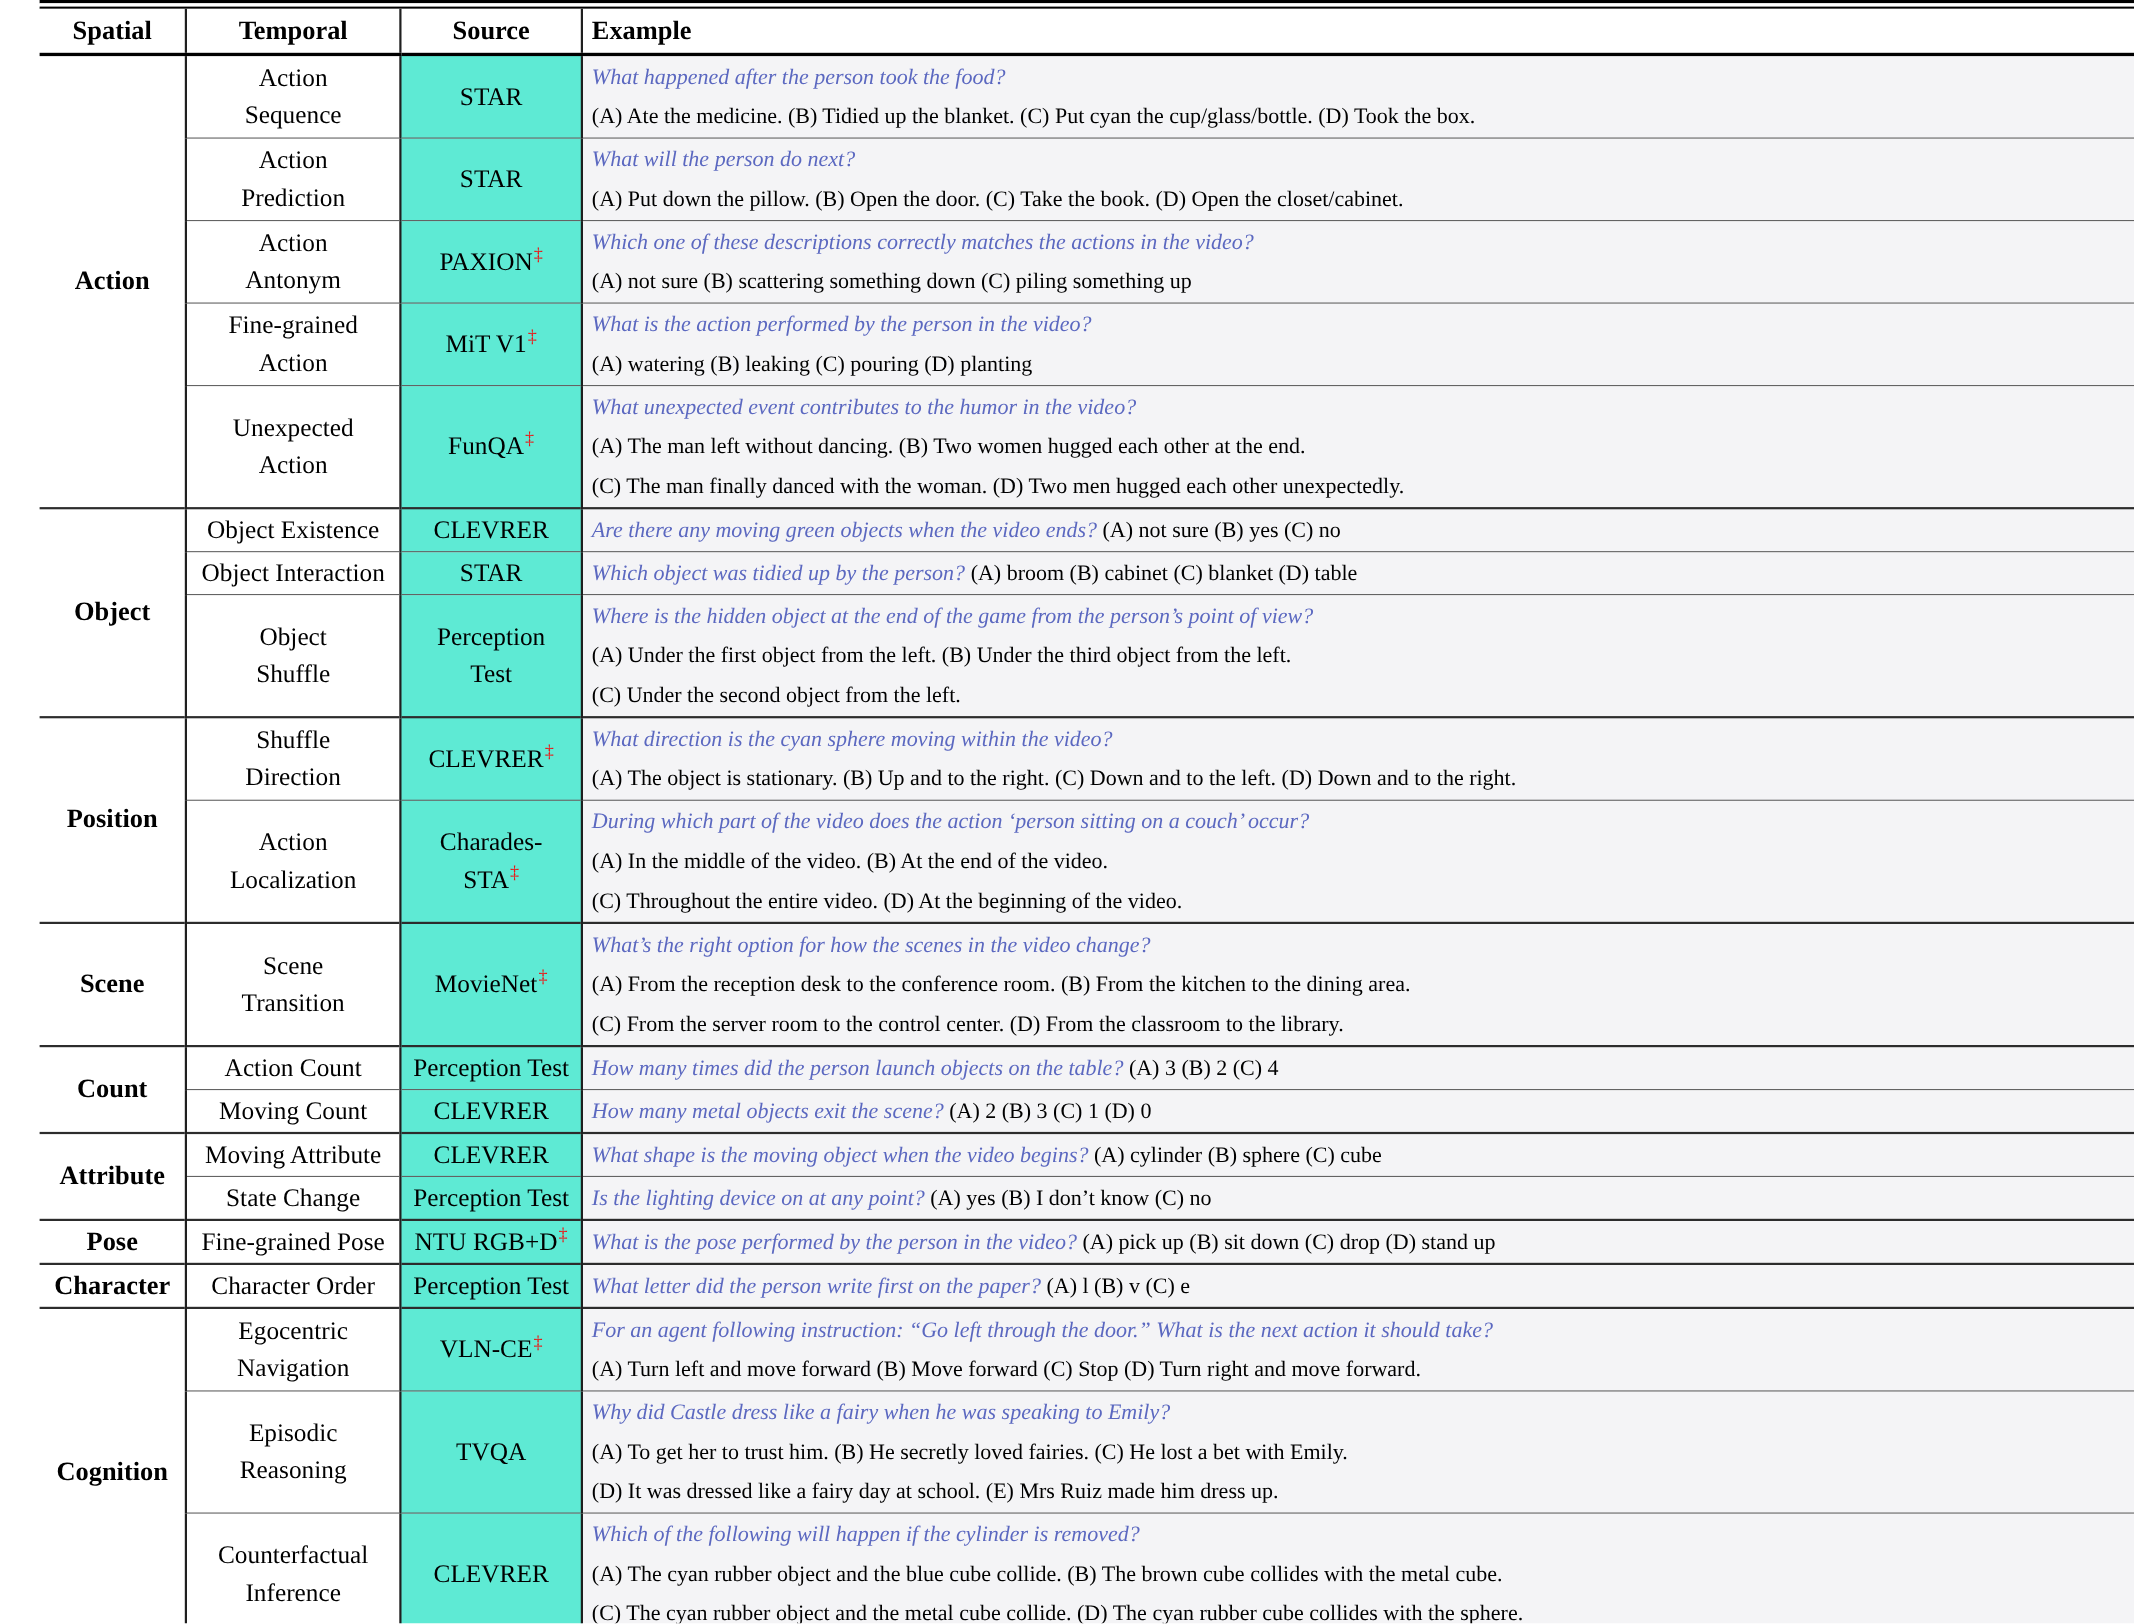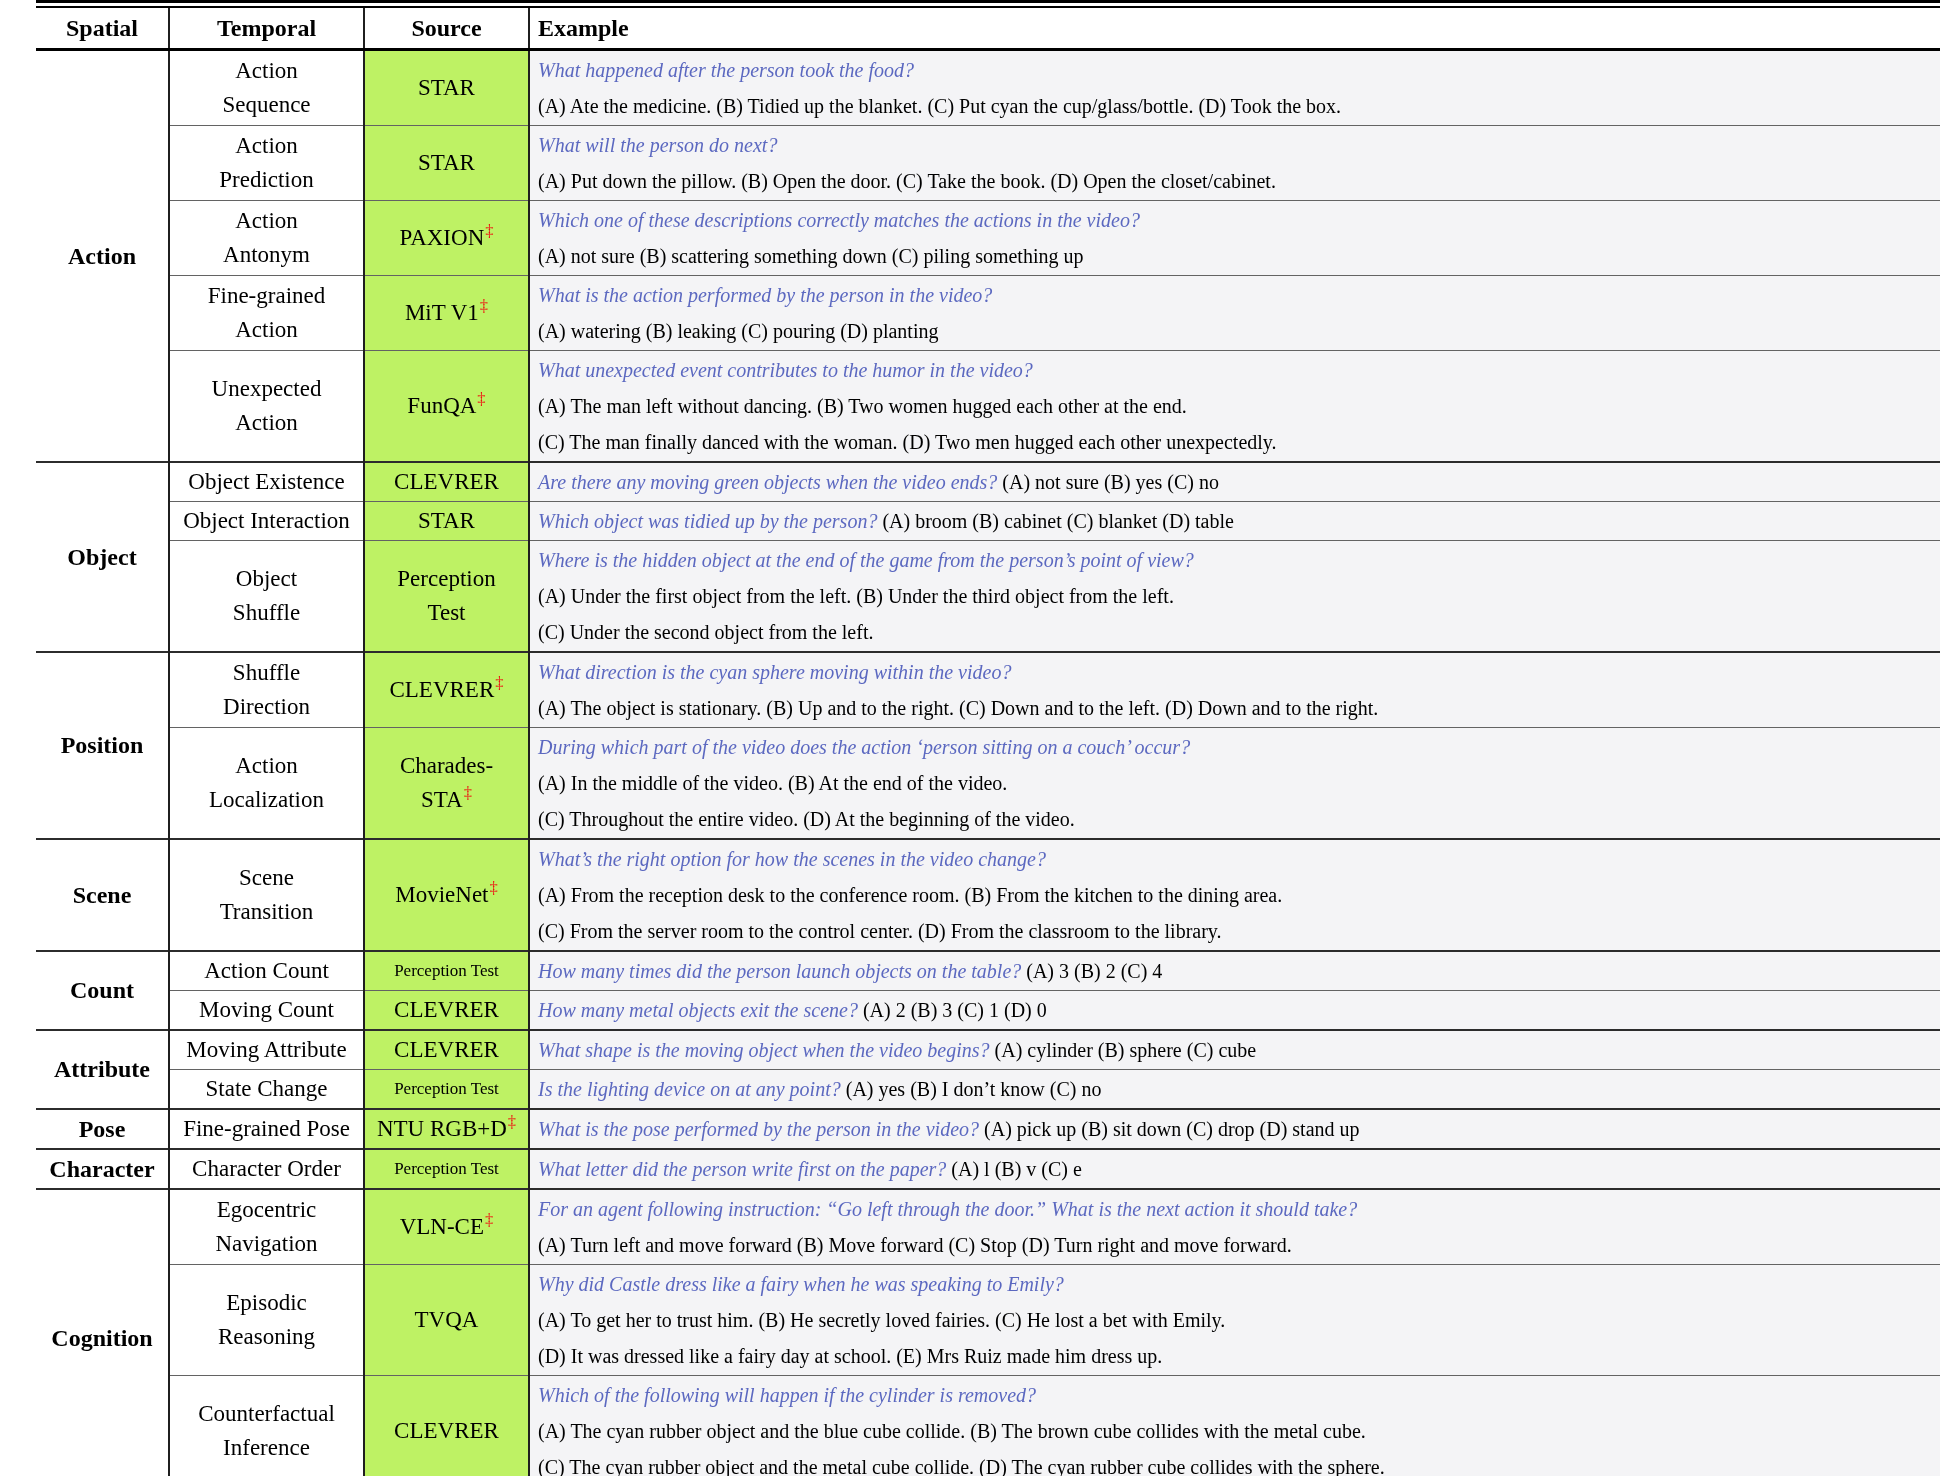--- a/index.html
+++ b/index.html
@@ -24,42 +24,42 @@
     border-bottom:3px solid #000;background:#fff;vertical-align:middle;
   }
   th.h-spatial,th.h-temporal,th.h-source{text-align:center;}
   th.h-example{text-align:left;}
   td{vertical-align:middle;padding:1px 8px;font-size:23px;}
   td.temporal,td.src{text-align:center;line-height:34px;}
   td.spatial{
     text-align:center;font-weight:bold;font-size:24px;background:#fff;
   }
   td.temporal{background:#fff;}
-  td.src{background:#bef264;}
+  td.src{background:#5eead4;}
   td.ex{
     background:var(--example-bg,#f4f4f6);text-align:left;
   }
   .exline{line-height:36px;font-size:20px;}
   .q{
     font-style:italic;color:var(--q-color,#5b68c0);
   }
   td.temporal .tline,td.src .sline{display:block;}
   
   td.temporal,th.h-temporal{border-left:2px solid #1f1f1f;}
   td.src,th.h-source{border-left:2px solid #1f1f1f;}
   td.ex,th.h-example{border-left:2px solid #1f1f1f;}
   
   tr.inner td.temporal,tr.inner td.src,tr.inner td.ex{border-top:1.5px solid #636363;}
   
   tr.group-start td{border-top:2px solid #2c2c2c;}
   sup.dagger{
     color:var(--dagger-color,#ee1111);font-size:0.72em;font-weight:normal;
     vertical-align:super;line-height:0;margin-left:1px;
   }
-  .small-src .sline{font-size:17px;white-space:nowrap;}
+  .small-src .sline{font-size:23px;white-space:nowrap;}
   td.src{white-space:nowrap;}
 </style>
 </head>
 <body>
 
 <div class="page">
   <div class="rule r3"></div>
   <div class="rule-gap"></div>
   <div class="rule r2"></div>
 

